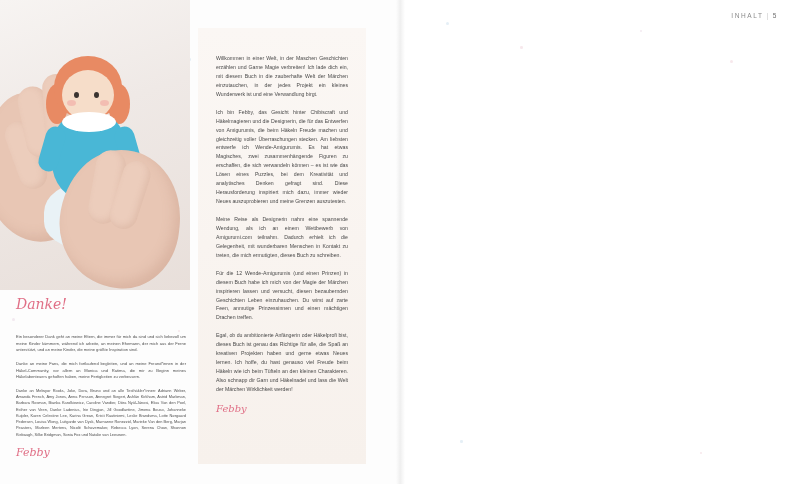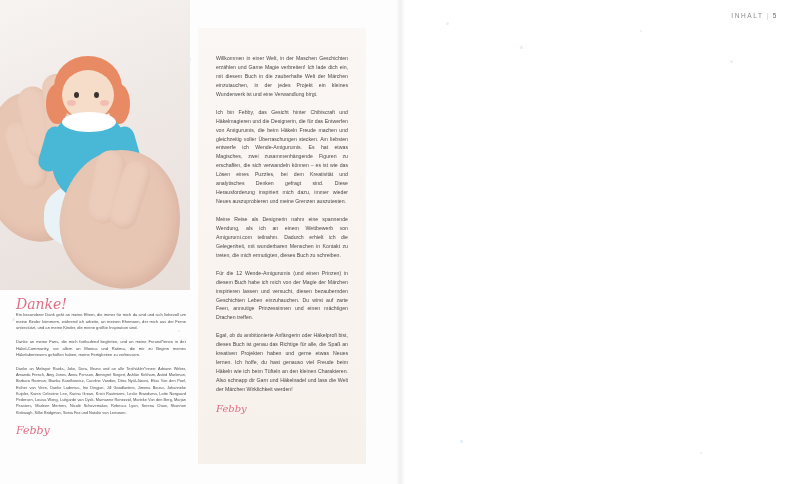--- a/index.html
+++ b/index.html
@@ -106,21 +106,21 @@
   }
   .doll-acc2 {
     position: absolute; left: 46px; top: 120px; width: 20px; height: 16px;
     background: #f7e27a; border-radius: 50%;
   }
 
   
   .danke-wrap { position: absolute; left: 16px; top: 296px; width: 170px; }
   .danke-title {
     font-family: "DejaVu Serif", serif;
-    font-style: italic; font-size: 14px; color: #e06f86; margin-bottom: 0;
+    font-style: italic; font-size: 14px; color: #e06f86; margin-bottom: 22px;
   }
   .danke-p {
     font-size: 4.1px; line-height: 1.62; color: #4f4f4f; margin: 0 0 7px 0;
     text-align: justify;
   }
   .danke-p.tiny { font-size: 3.9px; line-height: 1.6; }
   .signature {
     font-family: "DejaVu Serif", serif; font-style: italic;
     font-size: 11px; color: #e06f86; margin-top: 8px;
   }

